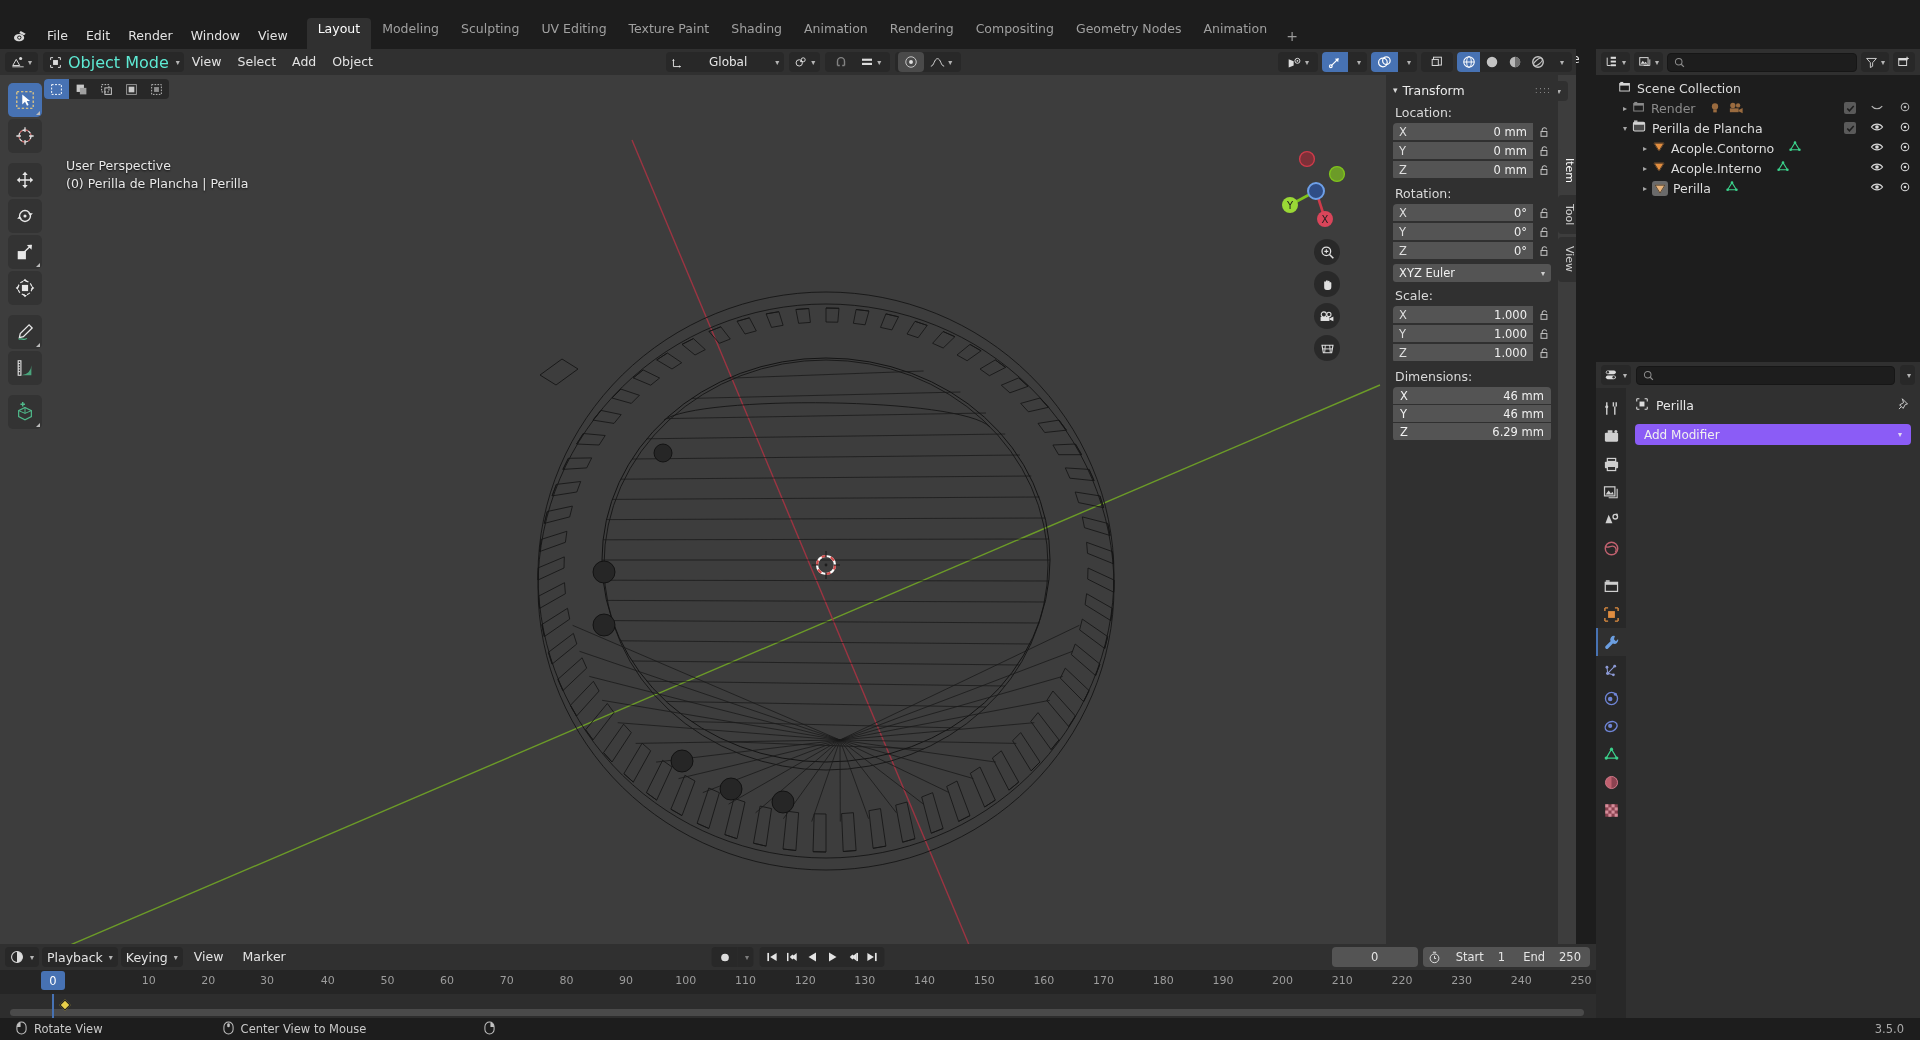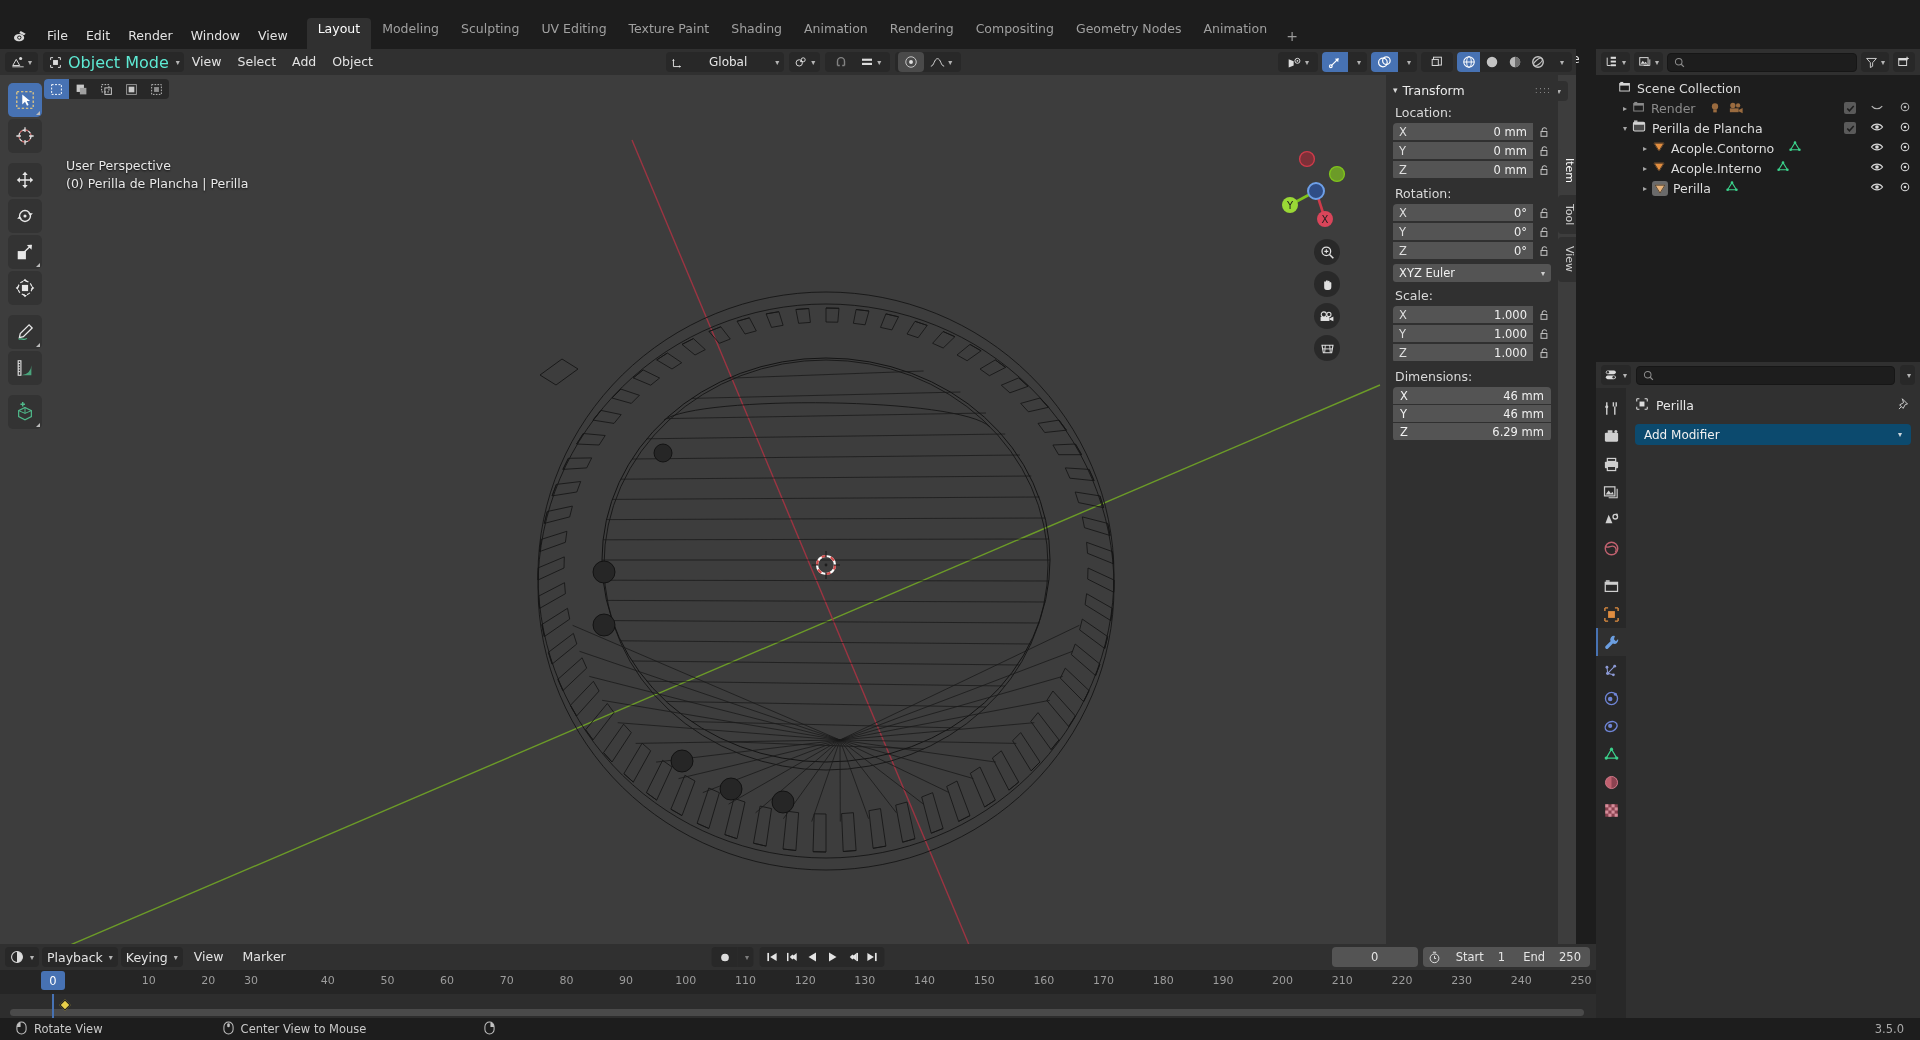--- a/index.html
+++ b/index.html
@@ -166,21 +166,21 @@
                   padding: 0 6px; gap:5px; border:1px solid #161616;}
   .props-tabs { position:absolute; left:0; top: 26px; width: 30px; bottom:0; background:#282828;
                 display:flex; flex-direction:column; align-items:center; padding-top: 6px; }
   .ptab { width: 30px; height: 28px; display:flex; align-items:center; justify-content:center; position:relative; }
   .ptab.active { background:#303030; }
   .ptab.active::before { content:''; position:absolute; left:0; top:0; bottom:0; width:2px; background:#4772b3;}
   .ptab-gap { height: 10px; }
   .props-main { position:absolute; left: 30px; top: 26px; right:0; bottom:0; padding: 7px 9px; }
   .bc-row { display:flex; align-items:center; height:20px; font-size:12.5px; color:#e7e7e7; gap:7px; }
   .add-mod {
-    margin-top: 9px; height: 21px; background:#0c4a6e; border-radius:4px;
+    margin-top: 9px; height: 21px; background:#8b5cf6; border-radius:4px;
     display:flex; align-items:center; padding: 0 9px; font-size:12px; color:#f0f0f0;
   }
   .add-mod .dv { margin-left:auto; font-size:8px; opacity:.85; }
 
   
   .timeline {
     position:absolute; left:0; top: 944px; width: 1596px; height: 74px; background:#252525;
   }
   .tl-header { height: 26px; background:#303030; display:flex; align-items:center; padding: 0 5px; gap:3px; position:relative;}
   .tl-menu { padding: 0 8px; height:20px; line-height:20px; font-size:12.5px; color:#e3e3e3; border-radius:3px; }
@@ -1433,21 +1433,21 @@
             <span>End</span>
             <span>250</span>
           </span>
         </div>
       </div>
     </div>
 
     <div class="tl-ruler" id="tl-ruler">
         <div class="tick" style="left: 112.68px;">10</div>
         <div class="tick" style="left: 172.36px;">20</div>
-        <div class="tick" style="left: 215px;">30</div>
+        <div class="tick" style="left: 231px;">30</div>
         <div class="tick" style="left: 291.72px;">40</div>
         <div class="tick" style="left: 351.4px;">50</div>
         <div class="tick" style="left: 411.08px;">60</div>
         <div class="tick" style="left: 470.76px;">70</div>
         <div class="tick" style="left: 530.44px;">80</div>
         <div class="tick" style="left: 590.12px; text-align: right;">90</div>
         <div class="tick" style="left: 649.8px;">100</div>
         <div class="tick" style="left: 709.48px;">110</div>
         <div class="tick" style="left: 769.16px;">120</div>
         <div class="tick" style="left: 828.84px;">130</div>

